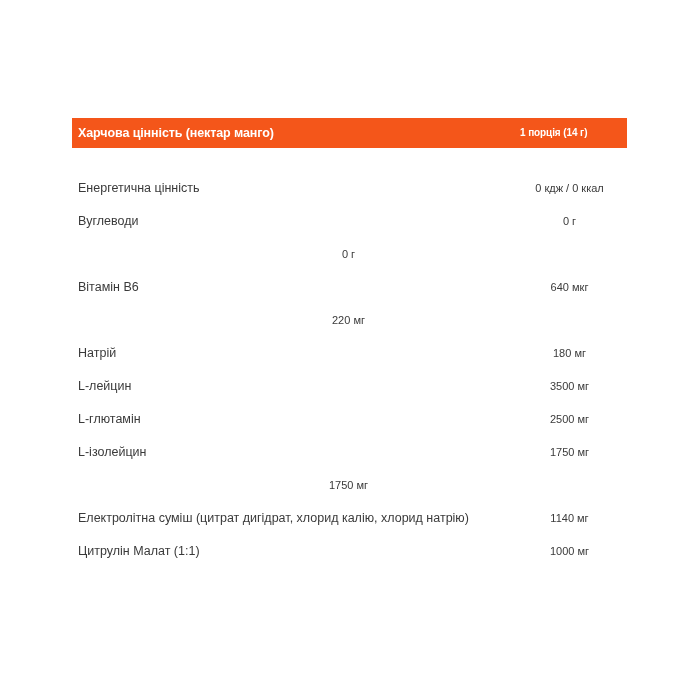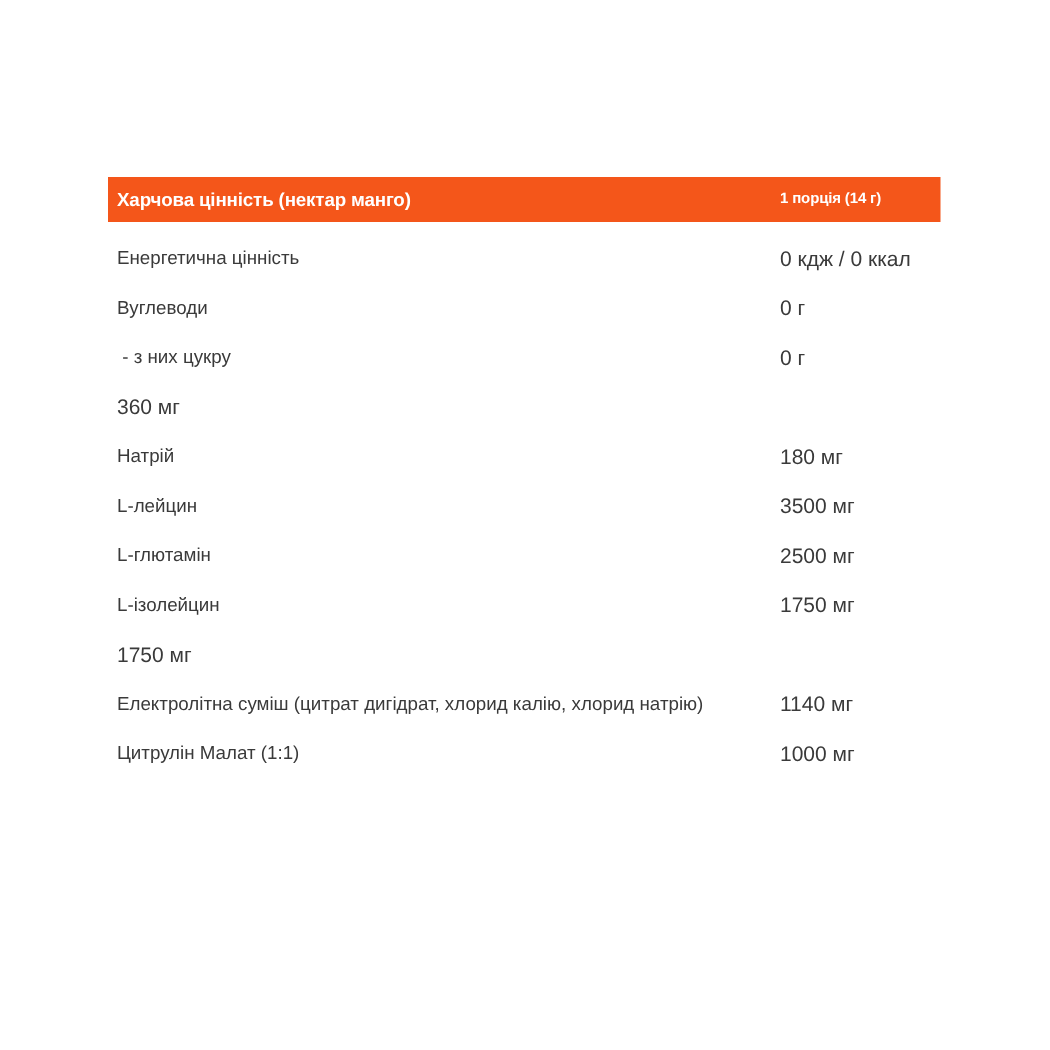--- a/index.html
+++ b/index.html
@@ -49,21 +49,21 @@
   .table-header .hdr-value {
     flex: 1 1 auto;
     color: #ffffff;
     font-size: 10px;
     font-weight: bold;
     line-height: 1;
     letter-spacing: -0.1px;
   }
 
   .table-body {
-    padding-top: 8px;
+    padding-top: 24px;
   }
 
   .row {
     display: flex;
     align-items: flex-start;
     padding: 7px 8px 7px 6px;
     box-sizing: border-box;
   }
 
   .row .cell-label {
@@ -72,23 +72,24 @@
     font-size: 12.5px;
     line-height: 19px;
     padding-right: 12px;
     box-sizing: border-box;
     white-space: pre-wrap;
   }
 
   .row .cell-value {
     flex: 1 1 auto;
     color: #3a3a3a;
-    font-size: 14px;
+    font-size: 11px;
     line-height: 19px;
     white-space: nowrap;
+    text-align: center;
   }
 </style>
 </head>
 <body>
 
 <div class="page">
 
   <div class="nutrition-table">
 
     <div class="table-header">
@@ -102,27 +103,30 @@
         <div class="cell-label">Енергетична цінність</div>
         <div class="cell-value">0 кдж / 0 ккал</div>
       </div>
 
       <div class="row">
         <div class="cell-label">Вуглеводи</div>
         <div class="cell-value">0 г</div>
       </div>
 
       <div class="row">
-        <div class="cell-label"> - з них цукру</div>
         <div class="cell-value">0 г</div>
       </div>
 
+      <div class="row">
+        <div class="cell-label">Вітамін B6</div>
+        <div class="cell-value">640 мкг</div>
+      </div>
 
       <div class="row">
-        <div class="cell-value">360 мг</div>
+        <div class="cell-value">220 мг</div>
       </div>
 
       <div class="row">
         <div class="cell-label">Натрій</div>
         <div class="cell-value">180 мг</div>
       </div>
 
       <div class="row">
         <div class="cell-label">L-лейцин</div>
         <div class="cell-value">3500 мг</div>

